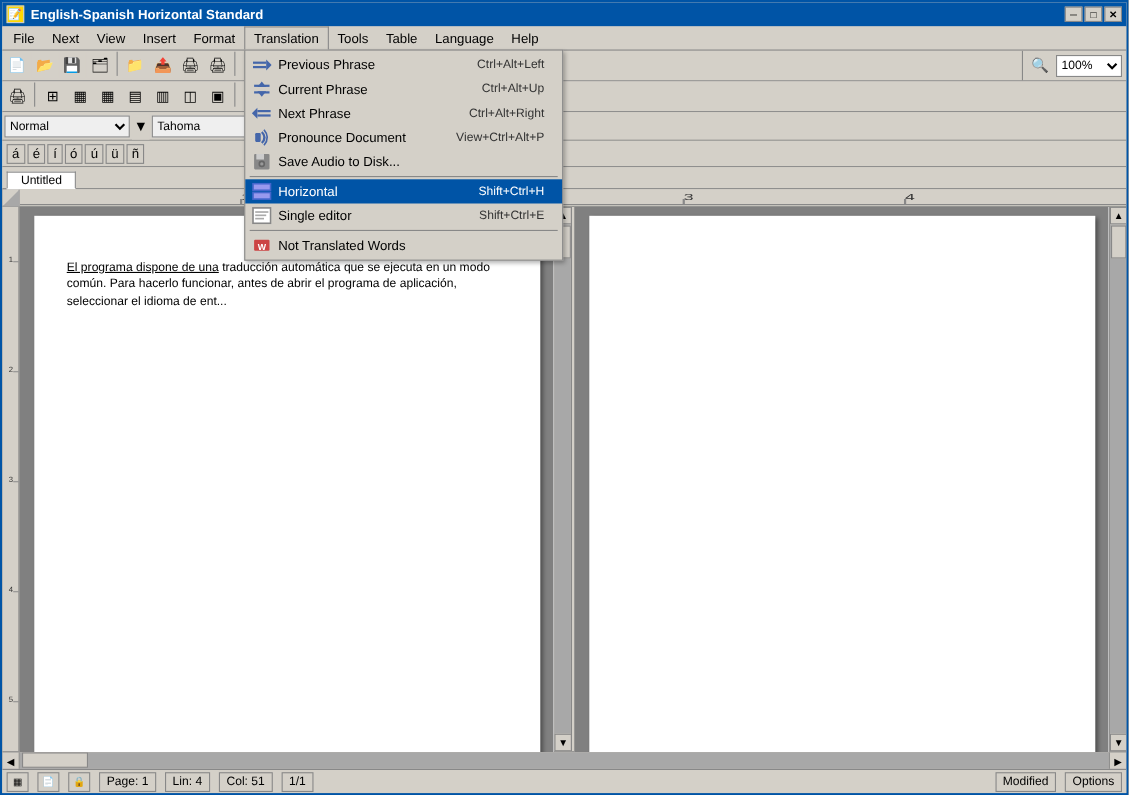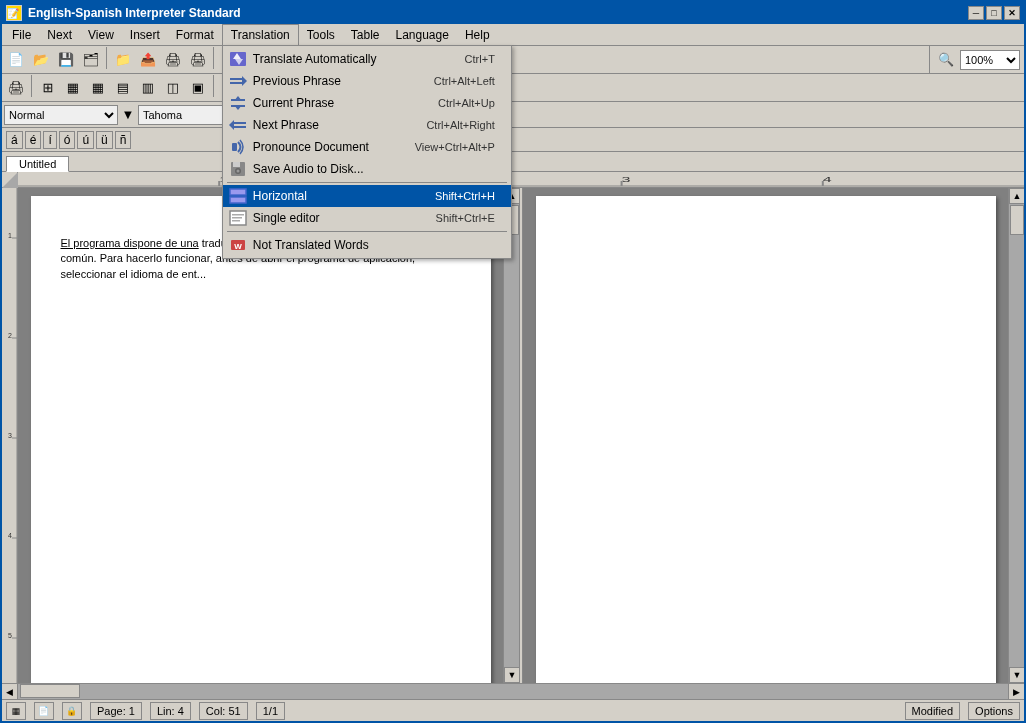--- a/index.html
+++ b/index.html
@@ -210,21 +210,21 @@
     .right-toolbar { border-left: 1px solid #888; display: flex; align-items: center; padding: 1px 4px; gap: 2px; }
   </style>
 </head>
 <body>
 
 <div class="app-window">
 
   <div class="title-bar">
     <div class="title-bar-left">
       <span class="title-bar-icon">📝</span>
-      <span>English-Spanish Interpreter Standard</span>
+      <span>English-Spanish Horizontal Standard</span>
     </div>
     <div class="title-bar-controls">
       <div class="title-bar-btn">─</div>
       <div class="title-bar-btn">□</div>
       <div class="title-bar-btn">✕</div>
     </div>
   </div>
 
   <div class="menu-bar">
     <div class="menu-item">File</div>
@@ -233,31 +233,20 @@
     <div class="menu-item">Insert</div>
     <div class="menu-item">Format</div>
 
     <div class="translation-menu-container">
       <div class="menu-item active" style="background:#d4d0c8;color:black;border:1px solid #888;border-bottom:1px solid #d4d0c8;z-index:200;">
         <span>Translation</span>
       </div>
 
       <div class="dropdown-menu">
 
-        <div class="dropdown-item">
-          <div class="dropdown-item-icon">
-            <svg width="18" height="16" viewBox="0 0 18 16">
-              <rect x="1" y="1" width="16" height="14" fill="#6666cc" rx="1"></rect>
-              <polygon points="4,8 8,2 12,8" fill="white" opacity="0.9"></polygon>
-              <polygon points="6,8 10,14 14,8" fill="white" opacity="0.7"></polygon>
-            </svg>
-          </div>
-          <span class="dropdown-item-text">Translate Automatically</span>
-          <span class="dropdown-item-shortcut">Ctrl+T</span>
-        </div>
 
         <div class="dropdown-item">
           <div class="dropdown-item-icon">
             <svg width="18" height="16" viewBox="0 0 18 16">
               <rect x="1" y="5" width="12" height="2" fill="#4466aa"></rect>
               <rect x="1" y="9" width="12" height="2" fill="#4466aa"></rect>
               <polygon points="13,3 13,13 18,8" fill="#4466aa"></polygon>
             </svg>
           </div>
           <span class="dropdown-item-text">Previous Phrase</span>

